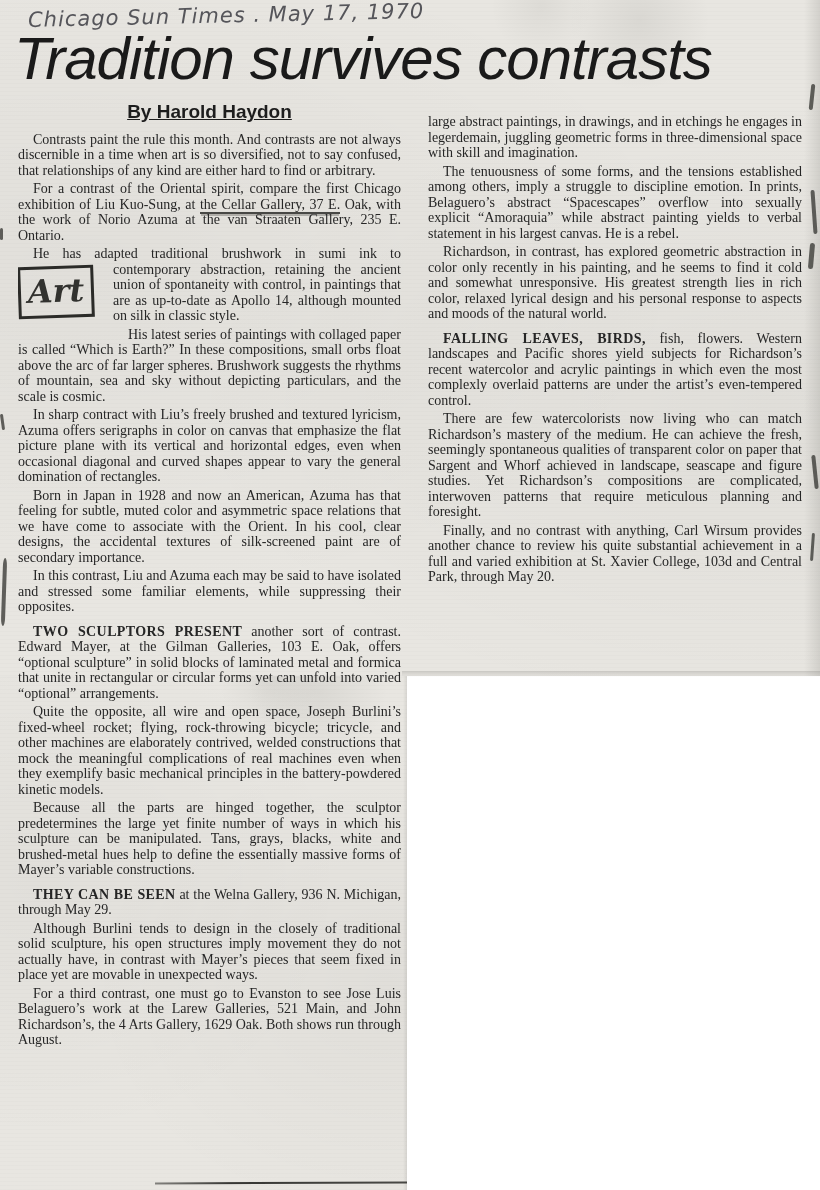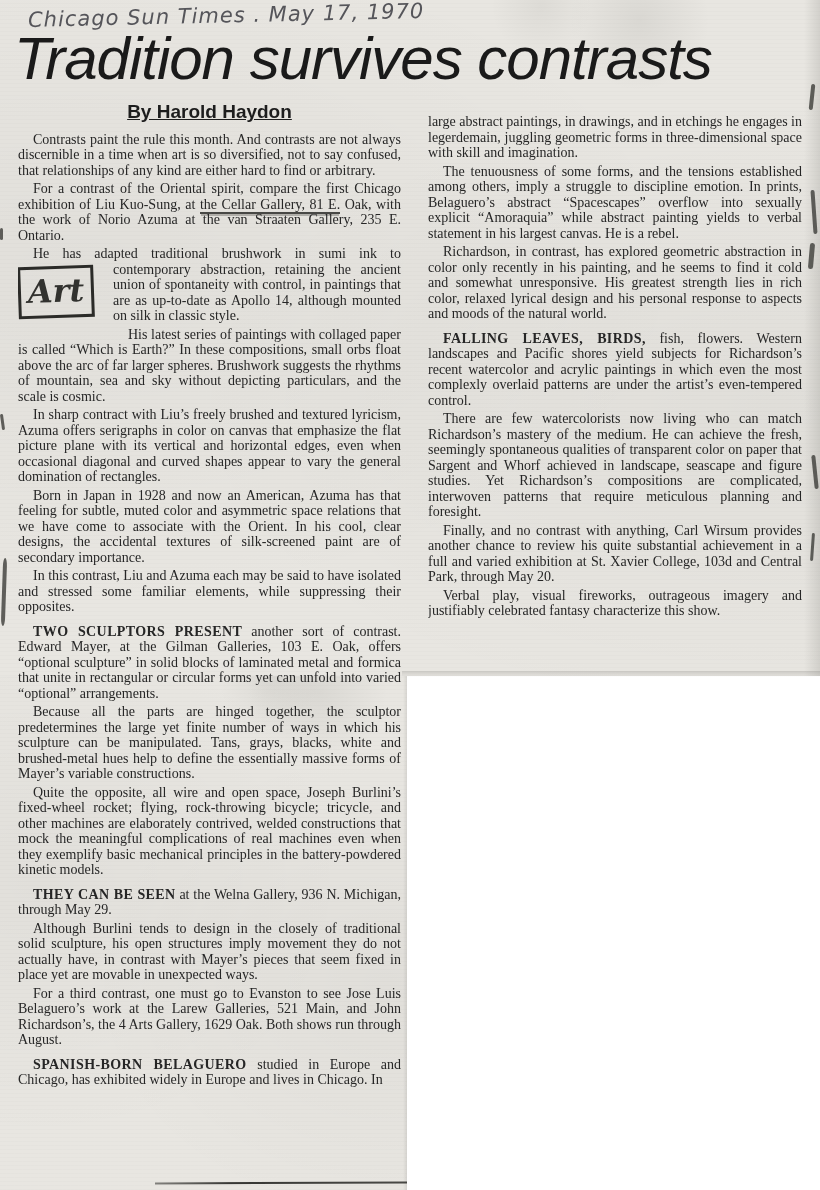--- a/index.html
+++ b/index.html
@@ -145,47 +145,45 @@
 <div class="piece-right-edge"></div>
 
 <div class="annotation">Chicago Sun Times . May 17, 1970</div>
 
 <div class="headline">Tradition survives contrasts</div>
 
 <div class="col col-left">
   <div class="byline">By Harold Haydon</div>
   <div>
       <p>Contrasts paint the rule this month. And contrasts are not always discernible in a time when art is so diversified, not to say confused, that relationships of any kind are either hard to find or arbitrary.</p>
-      <p>For a contrast of the Oriental spirit, compare the first Chicago exhibition of Liu Kuo-Sung, at <u>the Cellar Gallery, 81 E.</u> Oak, with the work of Norio Azuma at the van Straaten Gallery, 235 E. Ontario.</p>
+      <p>For a contrast of the Oriental spirit, compare the first Chicago exhibition of Liu Kuo-Sung, at <u>the Cellar Gallery, 37 E.</u> Oak, with the work of Norio Azuma at the van Straaten Gallery, 235 E. Ontario.</p>
       <p><span class="art-float">
           <span class="art-box">Art</span>
         </span>He has adapted traditional brushwork in sumi ink to contemporary abstraction, retaining the ancient union of spontaneity with control, in paintings that are as up-to-date as Apollo 14, although mounted on silk in classic style.</p>
       <p>His latest series of paintings with collaged paper is called “Which is Earth?” In these compositions, small orbs float above the arc of far larger spheres. Brushwork suggests the rhythms of mountain, sea and sky without depicting particulars, and the scale is cosmic.</p>
       <p>In sharp contract with Liu’s freely brushed and textured lyricism, Azuma offers serigraphs in color on canvas that emphasize the flat picture plane with its vertical and horizontal edges, even when occasional diagonal and curved shapes appear to vary the general domination of rectangles.</p>
       <p>Born in Japan in 1928 and now an American, Azuma has that feeling for subtle, muted color and asymmetric space relations that we have come to associate with the Orient. In his cool, clear designs, the accidental textures of silk-screened paint are of secondary importance.</p>
       <p>In this contrast, Liu and Azuma each may be said to have isolated and stressed some familiar elements, while suppressing their opposites.</p>
       <p class="section-break"><strong>TWO SCULPTORS PRESENT</strong> another sort of contrast. Edward Mayer, at the Gilman Galleries, 103 E. Oak, offers “optional sculpture” in solid blocks of laminated metal and formica that unite in rectangular or circular forms yet can unfold into varied “optional” arrangements.</p>
+      <p>Quite the opposite, all wire and open space, Joseph Burlini’s fixed-wheel rocket; flying, rock-throwing bicycle; tricycle, and other machines are elaborately contrived, welded constructions that mock the meaningful complications of real machines even when they exemplify basic mechanical principles in the battery-powdered kinetic models.</p>
       <p>Because all the parts are hinged together, the sculptor predetermines the large yet finite number of ways in which his sculpture can be manipulated. Tans, grays, blacks, white and brushed-metal hues help to define the essentially massive forms of Mayer’s variable constructions.</p>
-      <p>Quite the opposite, all wire and open space, Joseph Burlini’s fixed-wheel rocket; flying, rock-throwing bicycle; tricycle, and other machines are elaborately contrived, welded constructions that mock the meaningful complications of real machines even when they exemplify basic mechanical principles in the battery-powdered kinetic models.</p>
       <p class="section-break"><strong>THEY CAN BE SEEN</strong> at the Welna Gallery, 936 N. Michigan, through May 29.</p>
       <p>Although Burlini tends to design in the closely of traditional solid sculpture, his open structures imply movement they do not actually have, in contrast with Mayer’s pieces that seem fixed in place yet are movable in unexpected ways.</p>
       <p>For a third contrast, one must go to Evanston to see Jose Luis Belaguero’s work at the Larew Galleries, 521 Main, and John Richardson’s, the 4 Arts Gallery, 1629 Oak. Both shows run through August.</p>
-      <p class="section-break"><strong>SPANISH-BORN BELAGUERO</strong> studied in Europe and Chicago, has exhibited widely in Europe and lives in Chicago. In</p>
     </div>
 </div>
 
 <div class="col col-right">
   <div>
       <p class="no-indent">large abstract paintings, in drawings, and in etchings he engages in legerdemain, juggling geometric forms in three-dimensional space with skill and imagination.</p>
       <p>The tenuousness of some forms, and the tensions established among others, imply a struggle to discipline emotion. In prints, Belaguero’s abstract “Spacescapes” overflow into sexually explicit “Amoraquia” while abstract painting yields to verbal statement in his largest canvas. He is a rebel.</p>
       <p>Richardson, in contrast, has explored geometric abstraction in color only recently in his painting, and he seems to find it cold and somewhat unresponsive. His greatest strength lies in rich color, relaxed lyrical design and his personal response to aspects and moods of the natural world.</p>
       <p class="section-break"><strong>FALLING LEAVES, BIRDS,</strong> fish, flowers. Western landscapes and Pacific shores yield subjects for Richardson’s recent watercolor and acrylic paintings in which even the most complexly overlaid patterns are under the artist’s even-tempered control.</p>
       <p>There are few watercolorists now living who can match Richardson’s mastery of the medium. He can achieve the fresh, seemingly spontaneous qualities of transparent color on paper that Sargent and Whorf achieved in landscape, seascape and figure studies. Yet Richardson’s compositions are complicated, interwoven patterns that require meticulous planning and foresight.</p>
       <p>Finally, and no contrast with anything, Carl Wirsum provides another chance to review his quite substantial achievement in a full and varied exhibition at St. Xavier College, 103d and Central Park, through May 20.</p>
-      <p>Verbal play, visual fireworks, outrageous imagery and justifiably celebrated fantasy characterize this show.</p>
     </div>
 </div>
 
 <div class="edge-band"></div>
 <div class="ink-mark mark-r1"></div>
 <div class="ink-mark mark-r2"></div>
 <div class="ink-mark mark-r3"></div>
 <div class="ink-mark mark-r4"></div>
 <div class="ink-mark mark-r5"></div>
 <div class="ink-mark mark-l1"></div>

